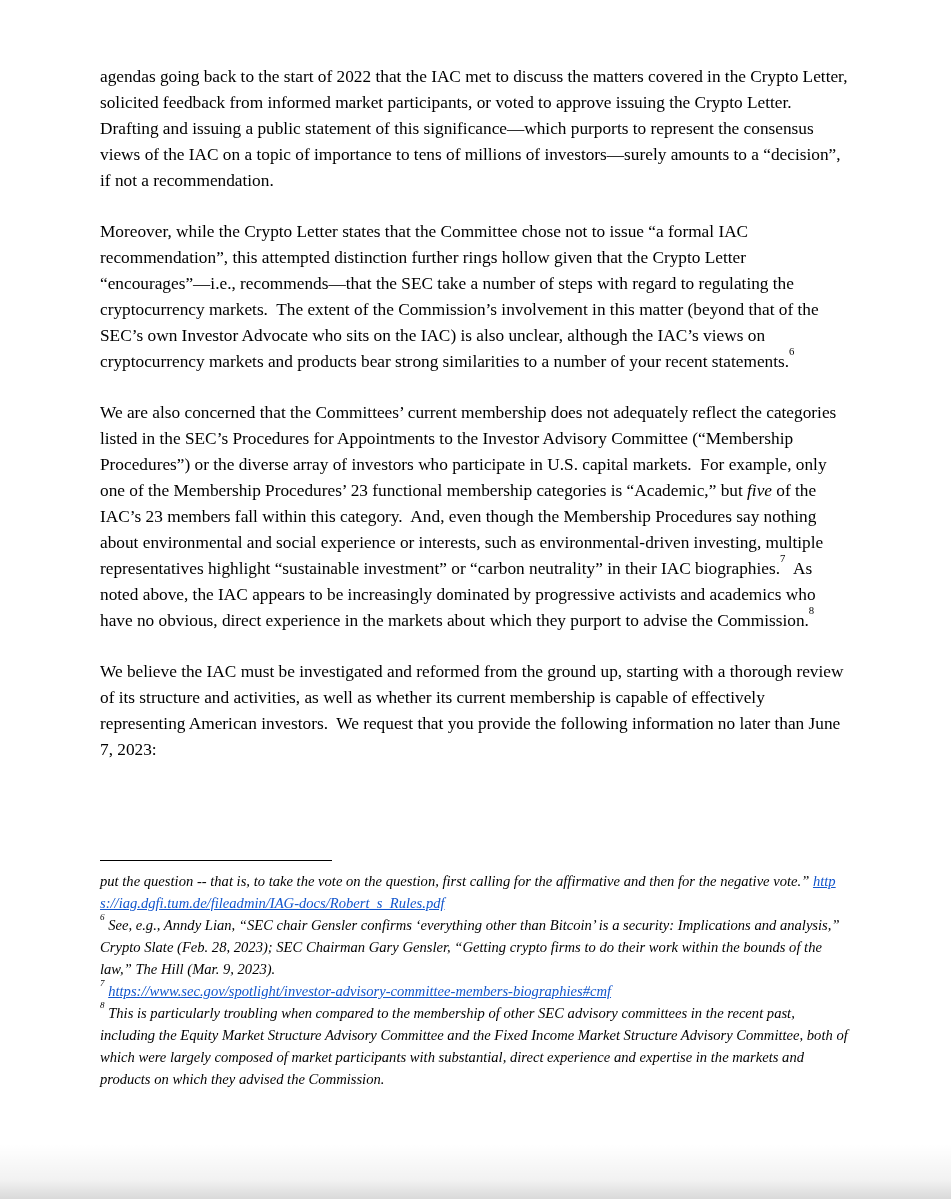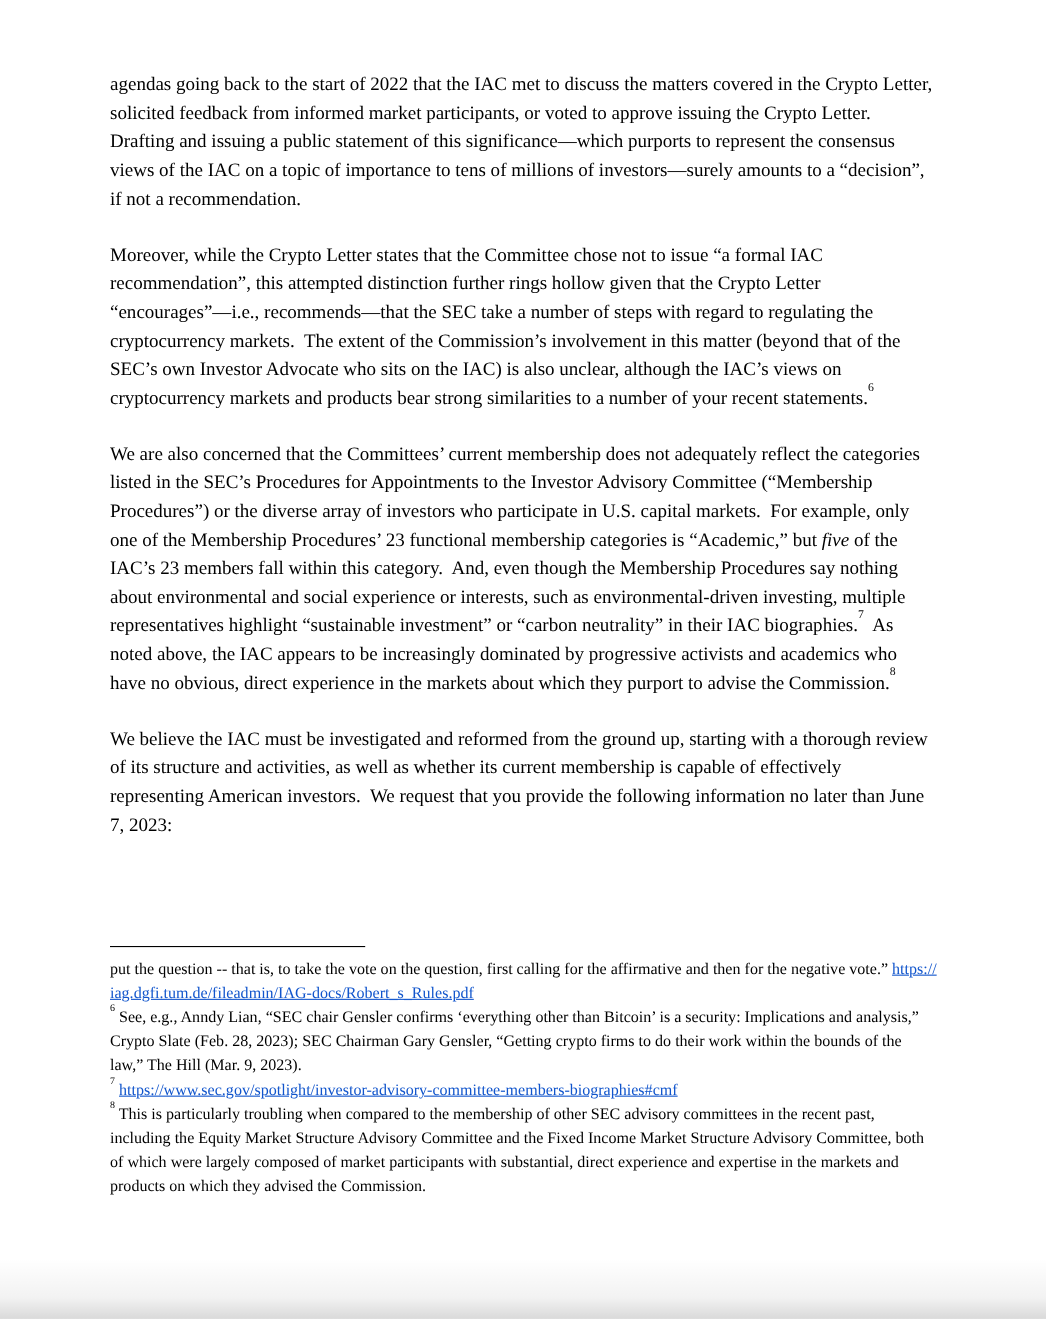--- a/index.html
+++ b/index.html
@@ -33,20 +33,21 @@
     position: relative;
     top: -0.5em;
   }
   .footnotes {
     position: absolute;
     left: 100px;
     top: 860px;
     width: 752px;
     font-size: 14.6px;
     line-height: 22px;
+    font-style: italic;
   }
   .fn-separator {
     width: 232px;
     border-top: 1.5px solid #000000;
     margin-bottom: 9px;
   }
   .fn {
     white-space: pre-wrap;
   }
   a.doc-link {

